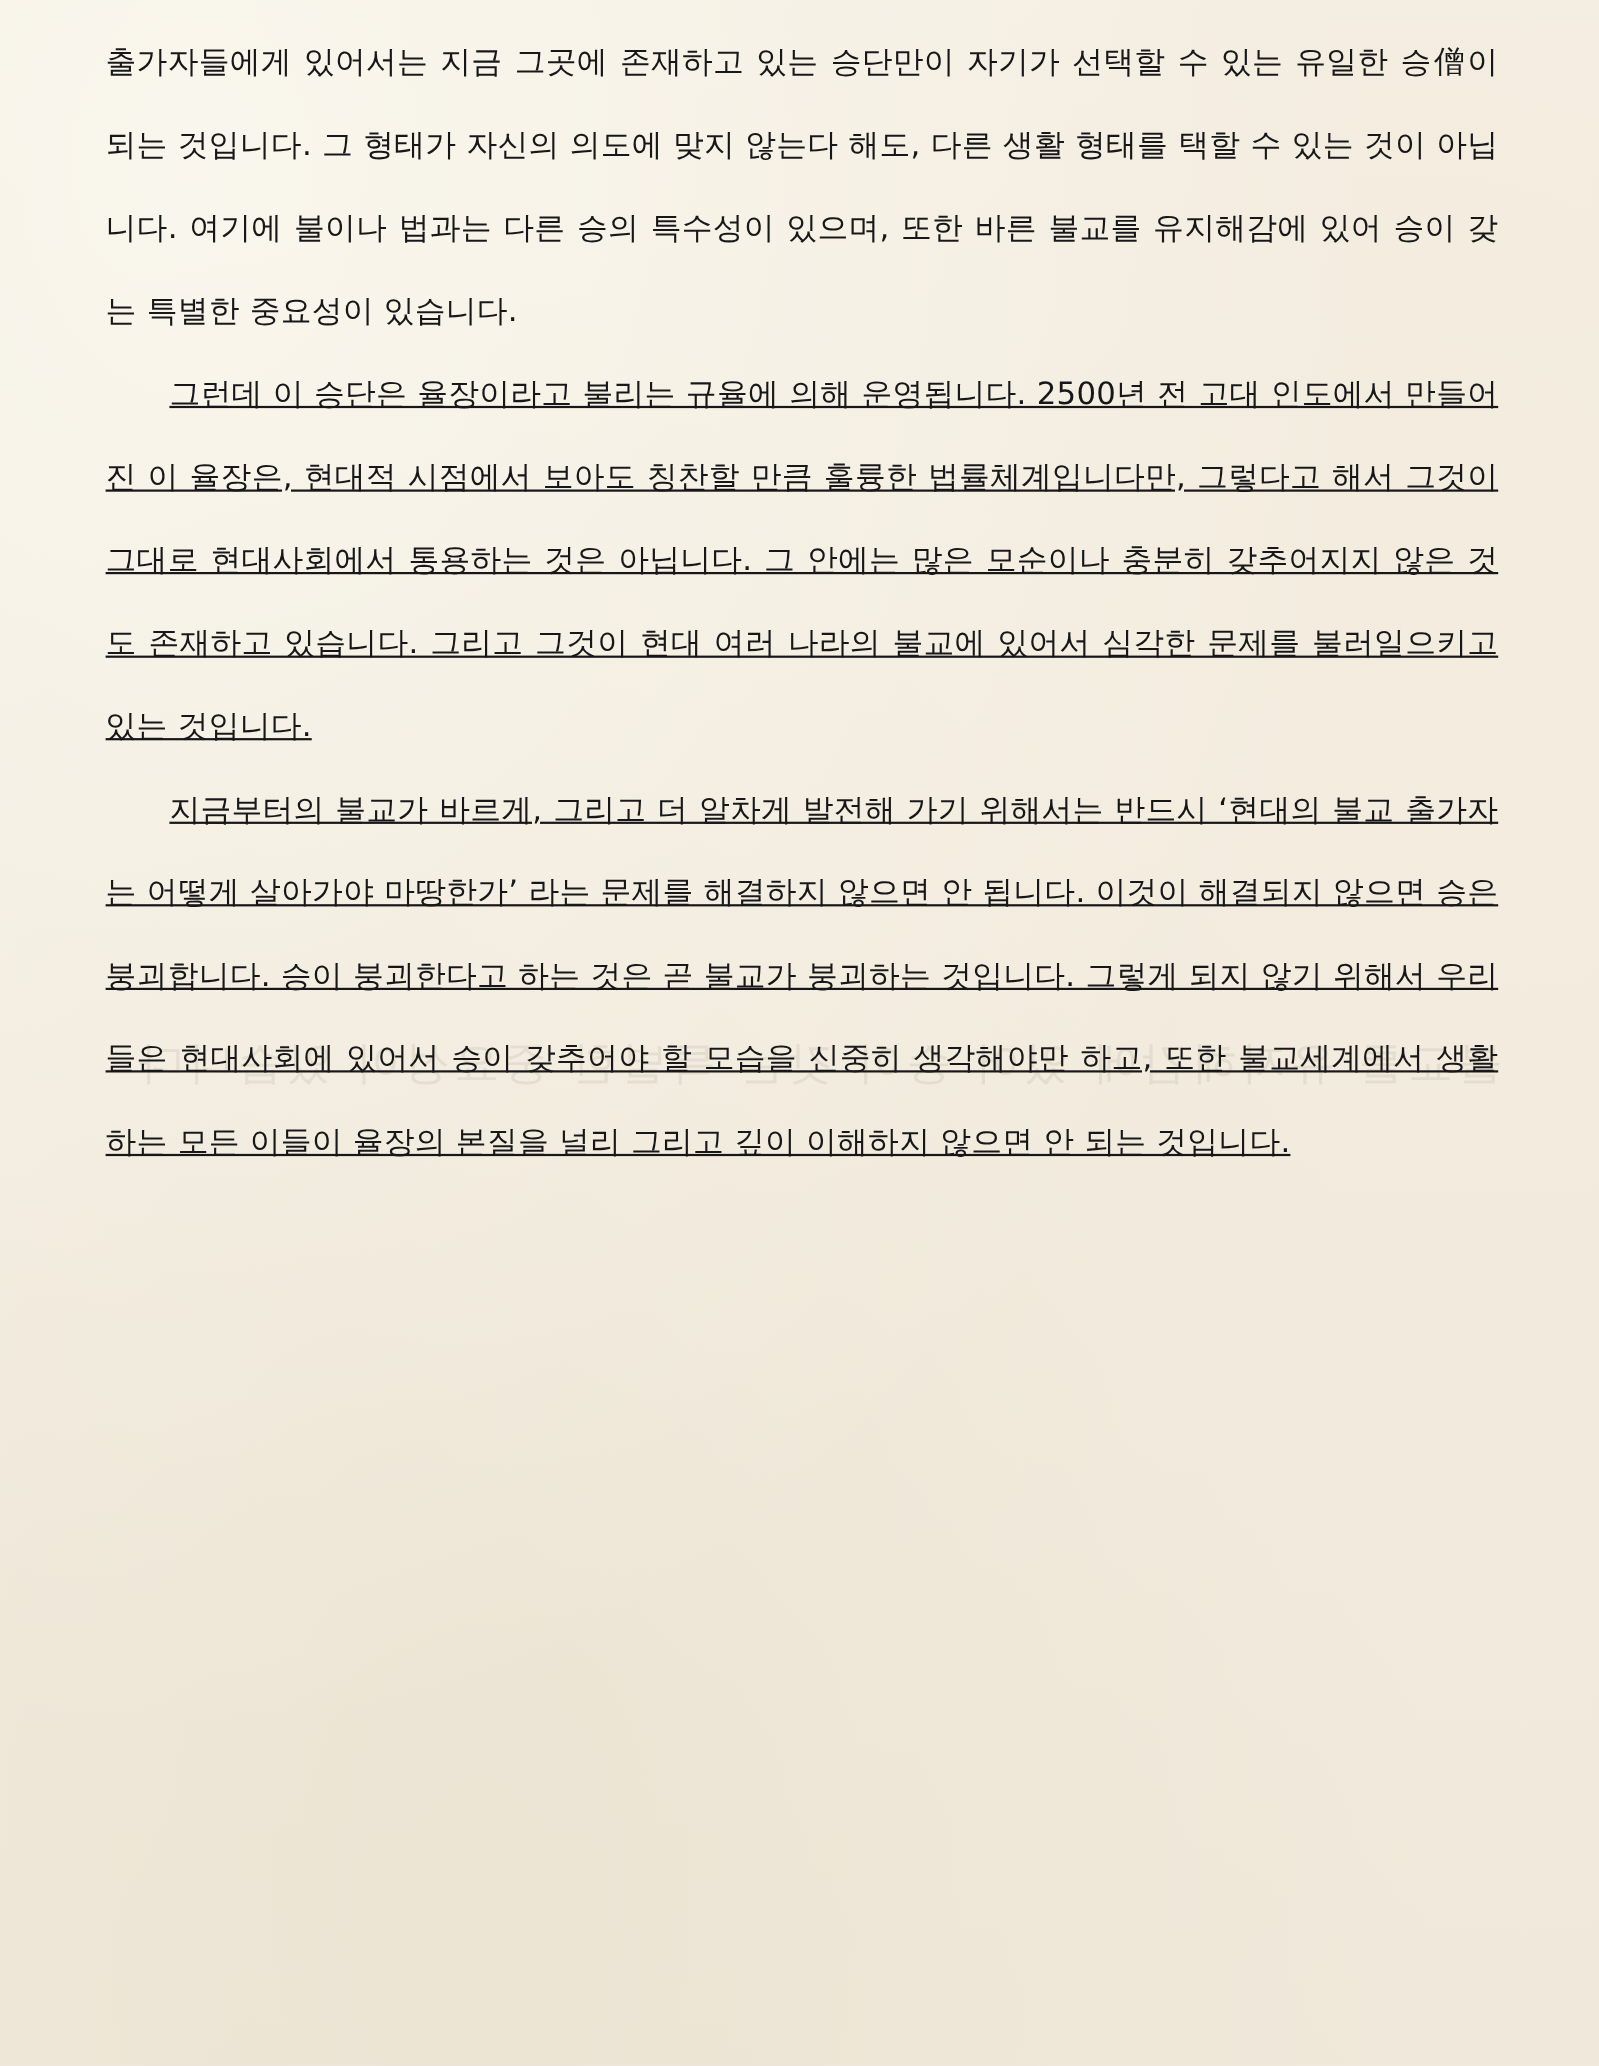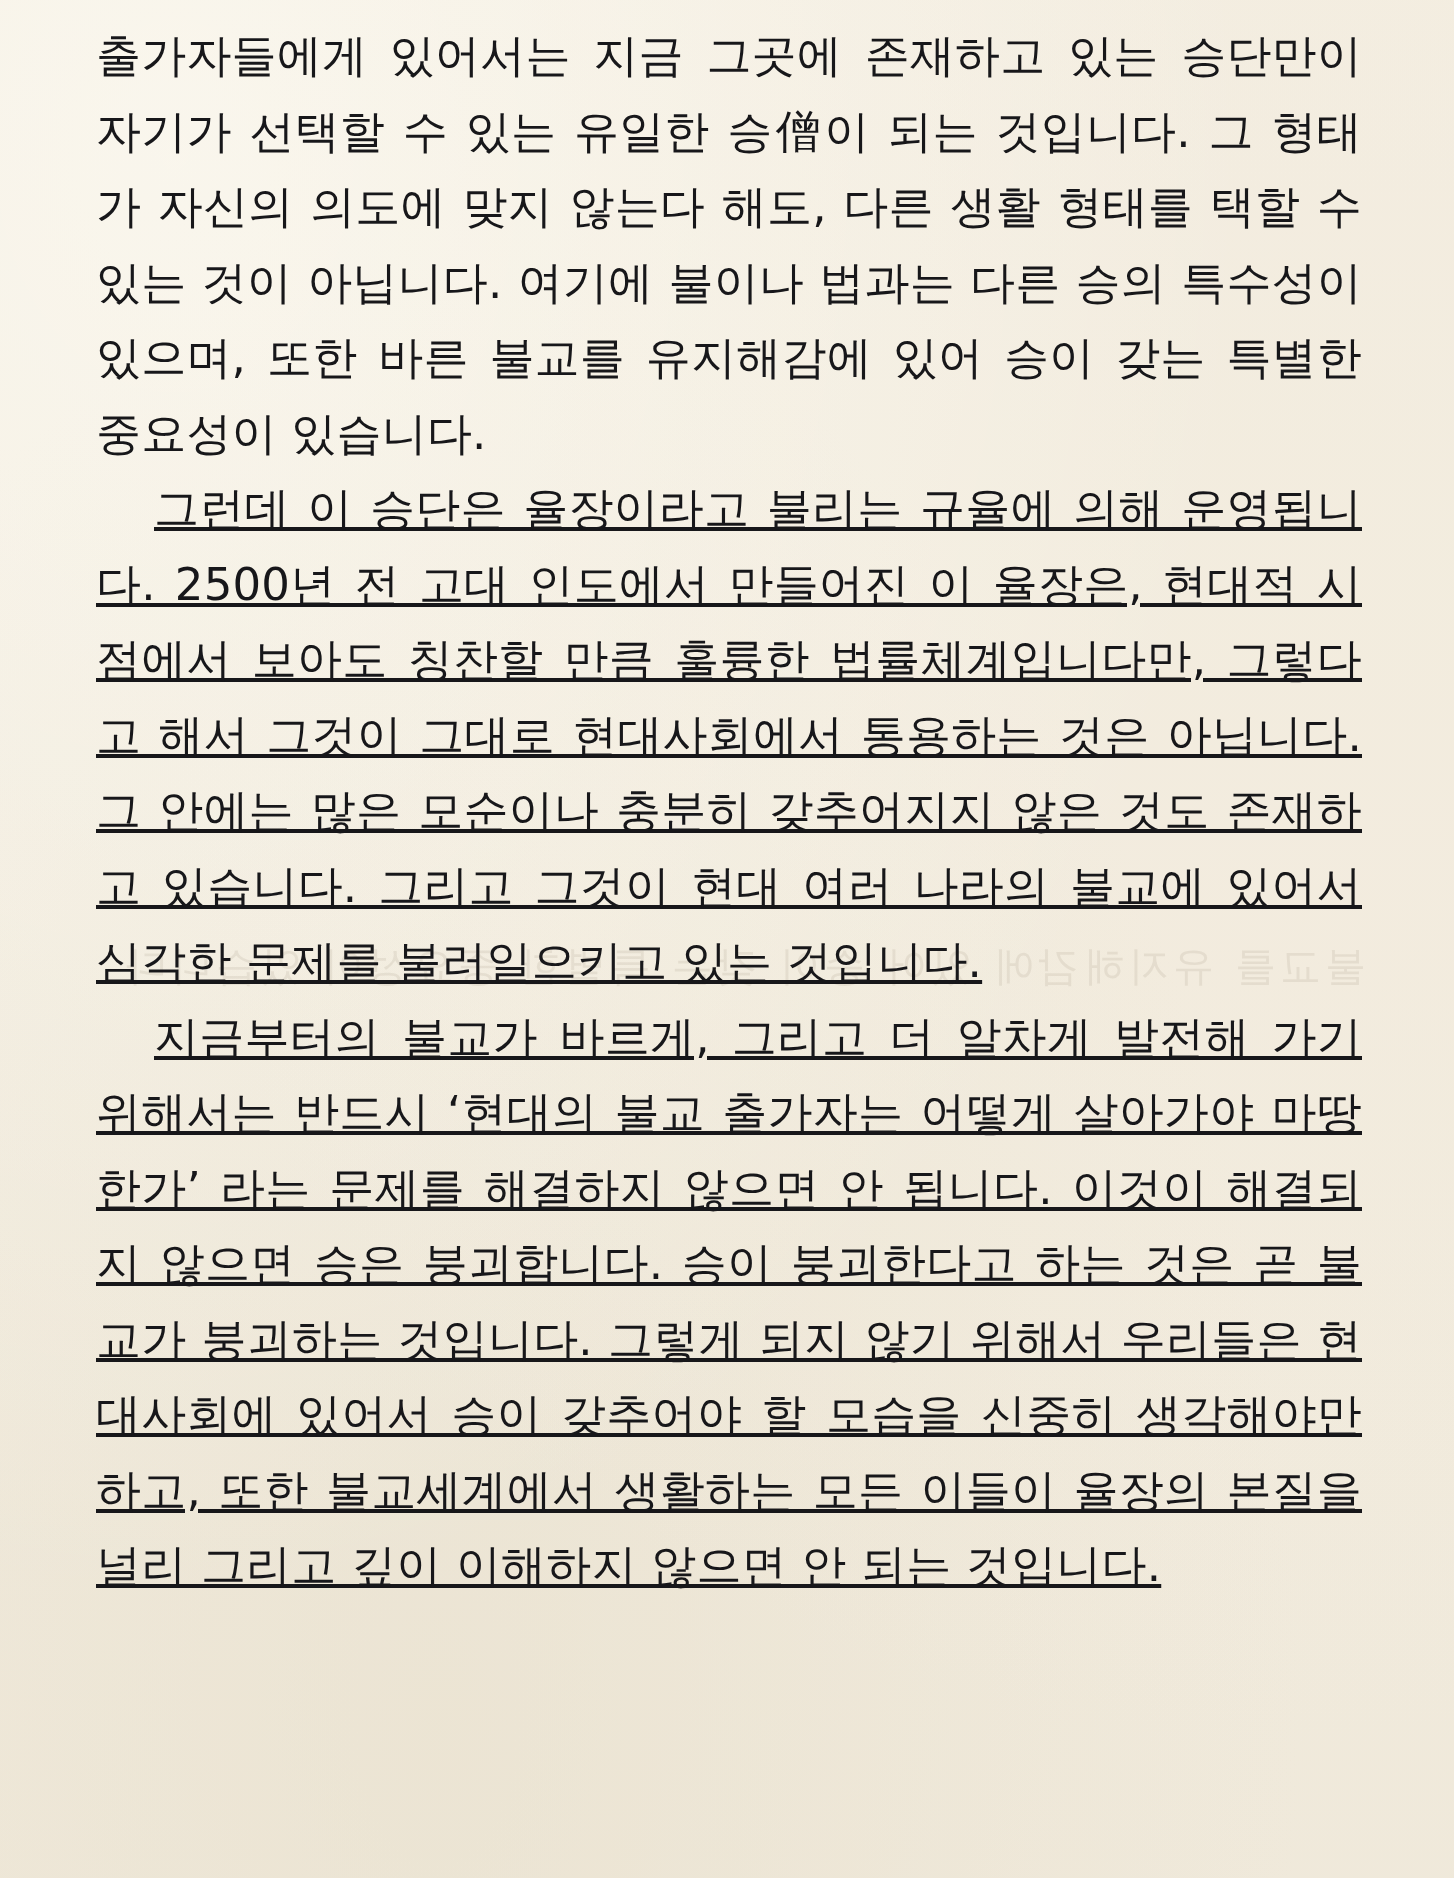--- a/index.html
+++ b/index.html
@@ -44,21 +44,21 @@
     overflow: hidden;
   }
   .content {
     position: relative;
     padding: 18px 92px 0 96px;
     box-sizing: border-box;
   }
   p.para {
     margin: 0;
     font-family: "DejaVu Sans", sans-serif;
-    font-size: 45px;
+    font-size: 28px;
     line-height: 75.5px;
     color: #17171a;
     text-align: justify;
     text-justify: inter-character;
     word-break: break-all;
     letter-spacing: 0.2px;
   }
   p.indent {
     text-indent: 58px;
     text-decoration: underline;

